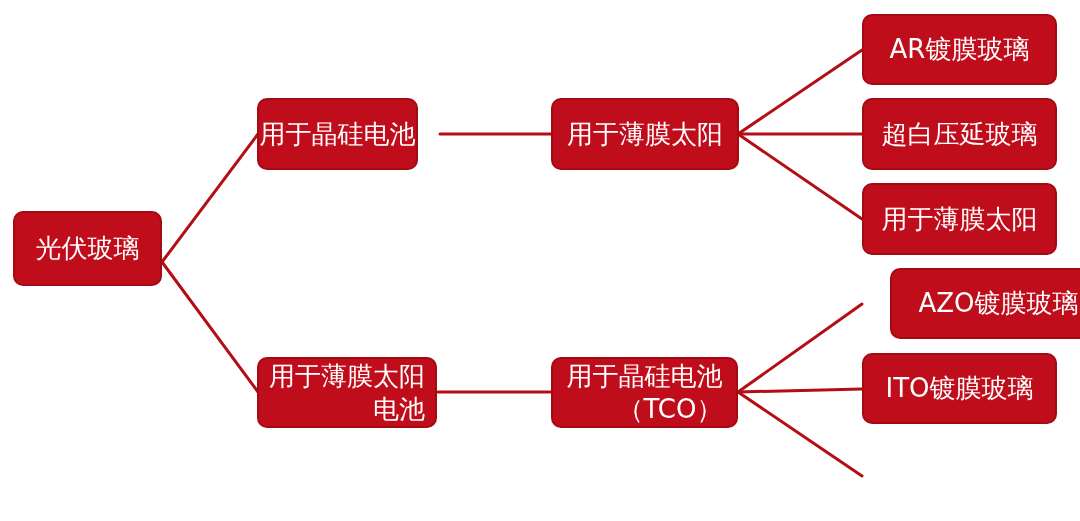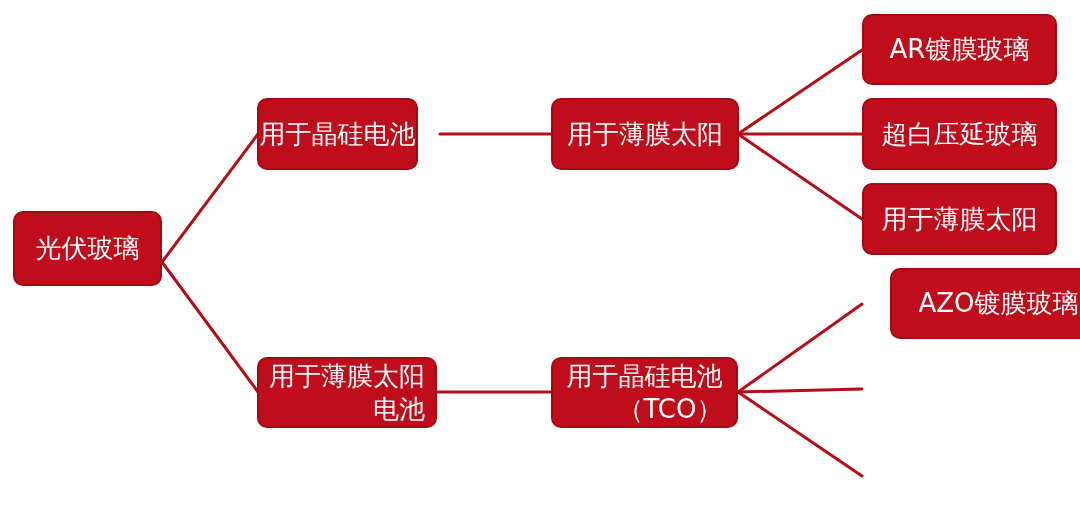--- a/index.html
+++ b/index.html
@@ -74,15 +74,16 @@
 （TCO）</div>
 
   <div class="node" style="left:862px; top:14px; width:195px; height:71px;">AR镀膜玻璃</div>
 
   <div class="node" style="left:862px; top:98px; width:195px; height:72px;">超白压延玻璃</div>
 
   <div class="node" style="left:862px; top:183px; width:195px; height:72px;">用于薄膜太阳</div>
 
   <div class="node" style="left:862px; top:268px; width:217px; height:71px;margin-left:28px;">AZO镀膜玻璃</div>
 
+  <div class="node" style="left:862px; top:353px; width:195px; height:71px;">ITO镀膜玻璃</div>
 
 
 </div>
 
 </body></html>

